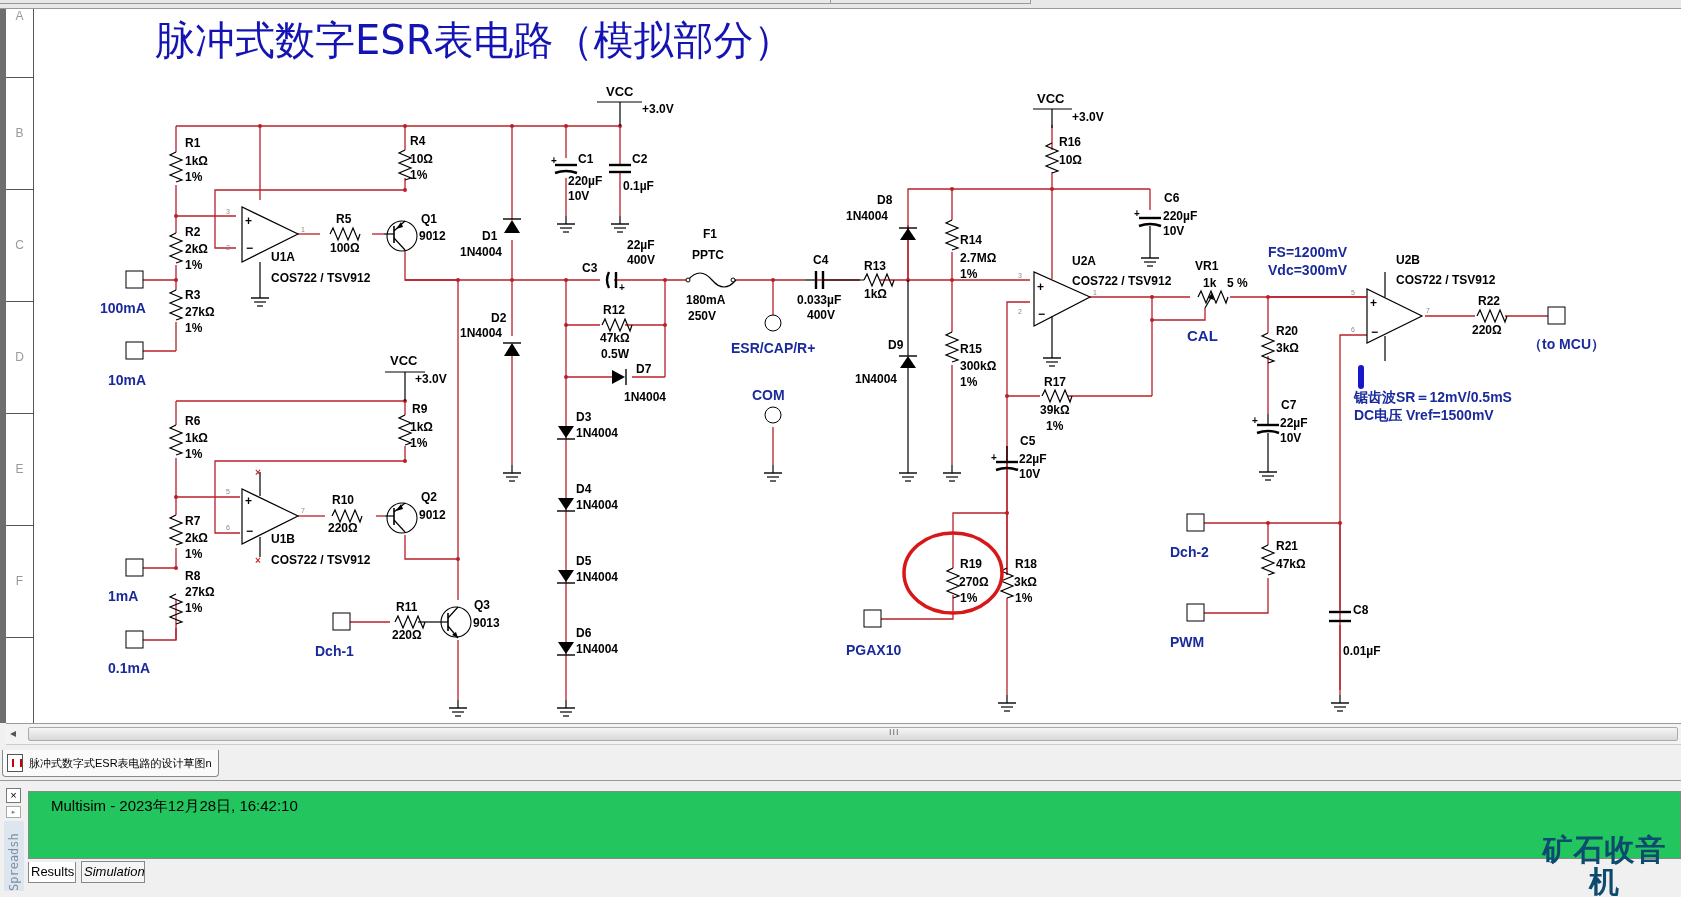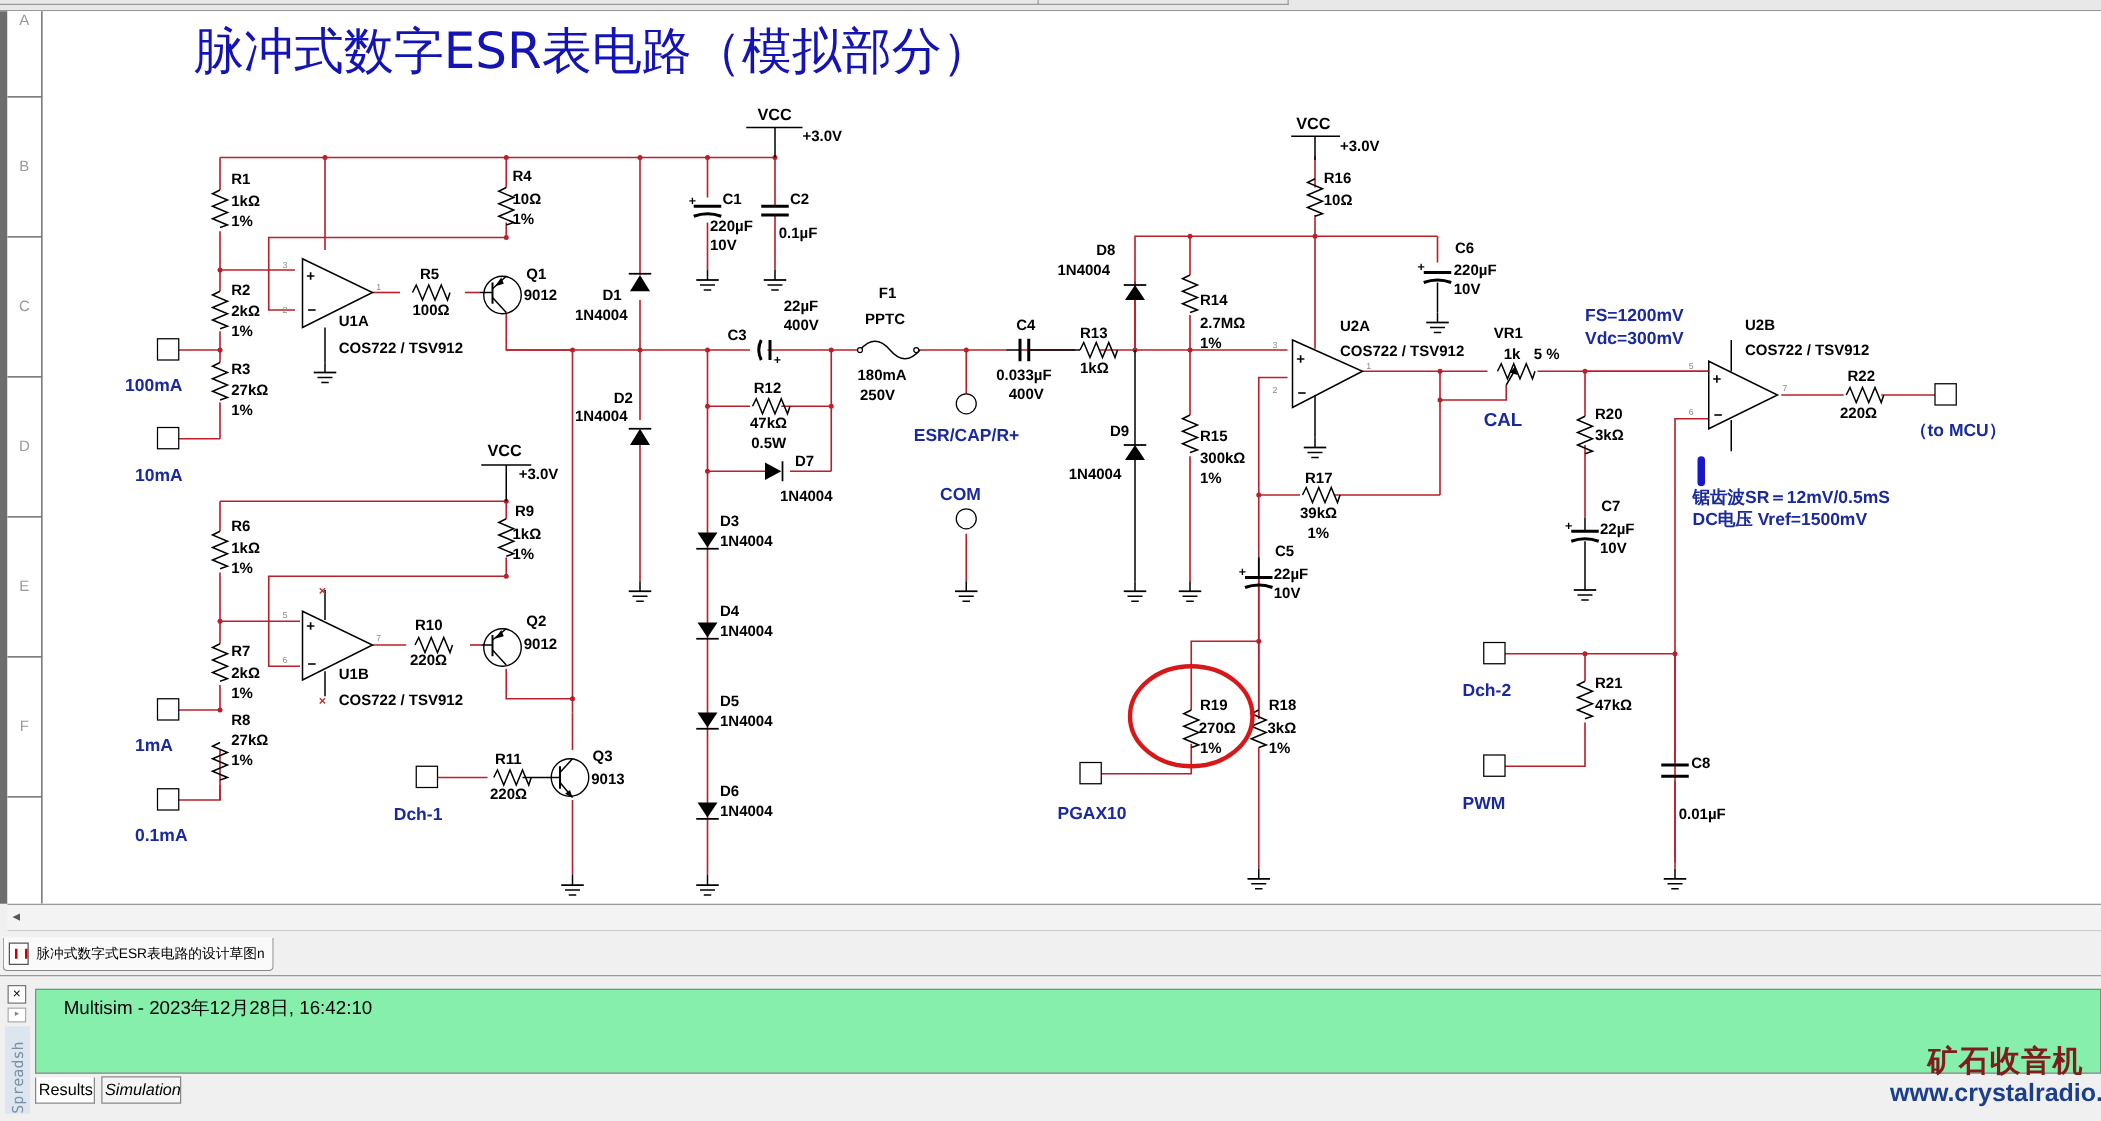--- a/index.html
+++ b/index.html
@@ -17,27 +17,27 @@
   .hscroll .grip { position: absolute; left: 860px; top: -1px; font-size: 9px; color: #666; letter-spacing: 1px; }
   .doc-tabs { position: absolute; left: 0; top: 745px; width: 1681px; height: 35px; background: #f0f0f0; border-bottom: 1px solid #999; }
   .doc-tab { position: absolute; left: 2px; top: 5px; height: 26px; padding: 0 6px 0 26px; background: #fafafa; border: 1px solid #888; border-top: none; border-radius: 0 0 4px 4px; font-size: 11px; line-height: 26px; color: #000; cursor: pointer; white-space: nowrap; }
   .doc-tab .doc-icon { position: absolute; left: 4px; top: 4px; width: 16px; height: 18px; border: 1px solid #555; background: #fff; box-sizing: border-box; }
   .doc-tab .doc-icon::after { content: ""; position: absolute; left: 4px; top: 4px; width: 6px; height: 8px; border-left: 2px solid #c00; border-right: 2px solid #c00; }
   .output-panel { position: absolute; left: 0; top: 782px; width: 1681px; height: 115px; background: #f0f0f0; }
   .panel-side { position: absolute; left: 4px; top: 4px; width: 20px; height: 106px; }
   .panel-close { position: absolute; left: 2px; top: 2px; width: 13px; height: 13px; border: 1px solid #777; font-size: 11px; line-height: 12px; text-align: center; background: #fff; cursor: pointer; }
   .panel-pin { position: absolute; left: 2px; top: 20px; width: 13px; height: 10px; border: 1px solid #aaa; font-size: 7px; line-height: 10px; text-align: center; background: #fff; color: #888; cursor: pointer; }
   .panel-vert { position: absolute; left: 0; top: 35px; width: 20px; height: 70px; background: #dde6ee; color: #7b8ea4; font-family: "DejaVu Sans Mono", monospace; font-size: 12px; writing-mode: vertical-rl; transform: rotate(180deg); text-align: left; line-height: 20px; cursor: pointer; }
-  .output-box { position: absolute; left: 28px; top: 9px; width: 1653px; height: 68px; background: #86efac; border: 1px solid #888; box-sizing: border-box; }
+  .output-box { position: absolute; left: 28px; top: 9px; width: 1653px; height: 68px; background: #22c55e; border: 1px solid #888; box-sizing: border-box; }
   .output-text { position: absolute; left: 22px; top: 5px; font-size: 15px; color: #000; }
   .panel-tabs { position: absolute; left: 28px; top: 79px; height: 22px; }
   .panel-tab { position: absolute; top: 0; height: 20px; padding: 0 2px; font-size: 13px; line-height: 20px; border: 1px solid #888; background: #f5f5f5; cursor: pointer; }
   .panel-tab.active { background: #fff; border-top: none; top: 1px; }
   .watermark { position: absolute; left: 1512px; top: 834px; width: 165px; text-align: center; }
-  .watermark .wm-cn { font-size: 24px; font-weight: bold; color: #7f1d1d; letter-spacing: 1px; line-height: 32px; margin-left: 20px; }
+  .watermark .wm-cn { font-size: 30px; font-weight: bold; color: #0c4a6e; letter-spacing: 1px; line-height: 32px; margin-left: 20px; }
   .watermark .wm-url { font-size: 20px; font-weight: bold; color: #1c3f8c; line-height: 18px; }
   svg#schematic { position: absolute; left: 35px; top: 9px; }
   svg text { font-family: "Liberation Sans", "DejaVu Sans", sans-serif; }
 </style>
 </head>
 <body>
 
 <div class="topbar">
   <div class="seg1"></div>
   <div class="seg2"></div>
@@ -659,20 +659,23 @@
     <text x="1268" y="257">FS=1200mV</text>
     <text x="1268" y="275">Vdc=300mV</text>
     <rect x="1358" y="365" width="6" height="24" rx="3" fill="#1818c8"></rect>
     <text x="1354" y="402">锯齿波SR＝12mV/0.5mS</text>
     <text x="1354" y="420">DC电压 Vref=1500mV</text>
   </g>
 </svg>
 
 <div class="hscroll">
   <span class="arrow">◂</span>
+  <div class="thumb">
+    <span class="grip">III</span>
+  </div>
 </div>
 
 <div class="doc-tabs">
   <div class="doc-tab">
     <span class="doc-icon"></span>
     <span>脉冲式数字式ESR表电路的设计草图n</span>
   </div>
 </div>
 
 <div class="output-panel">

